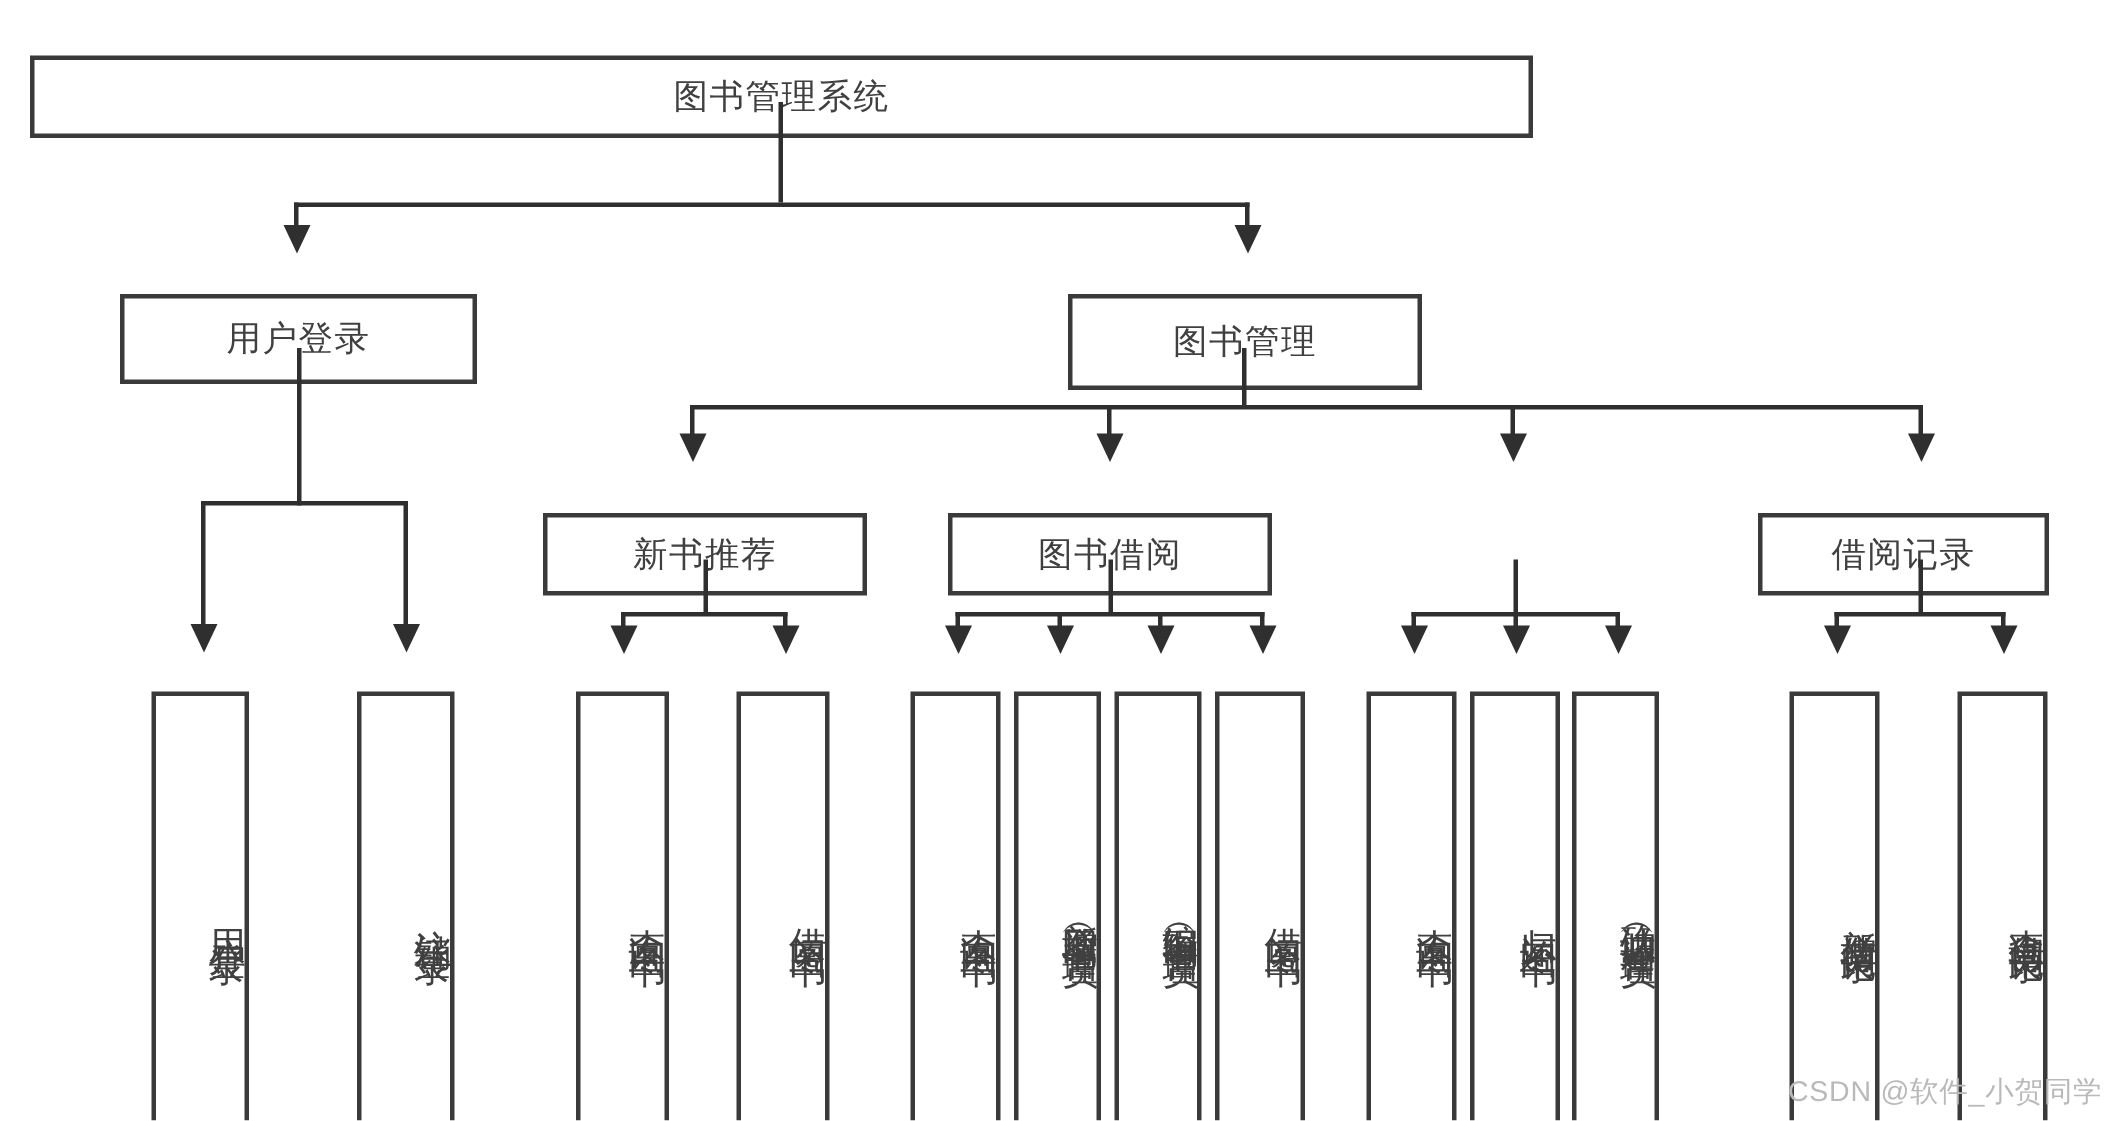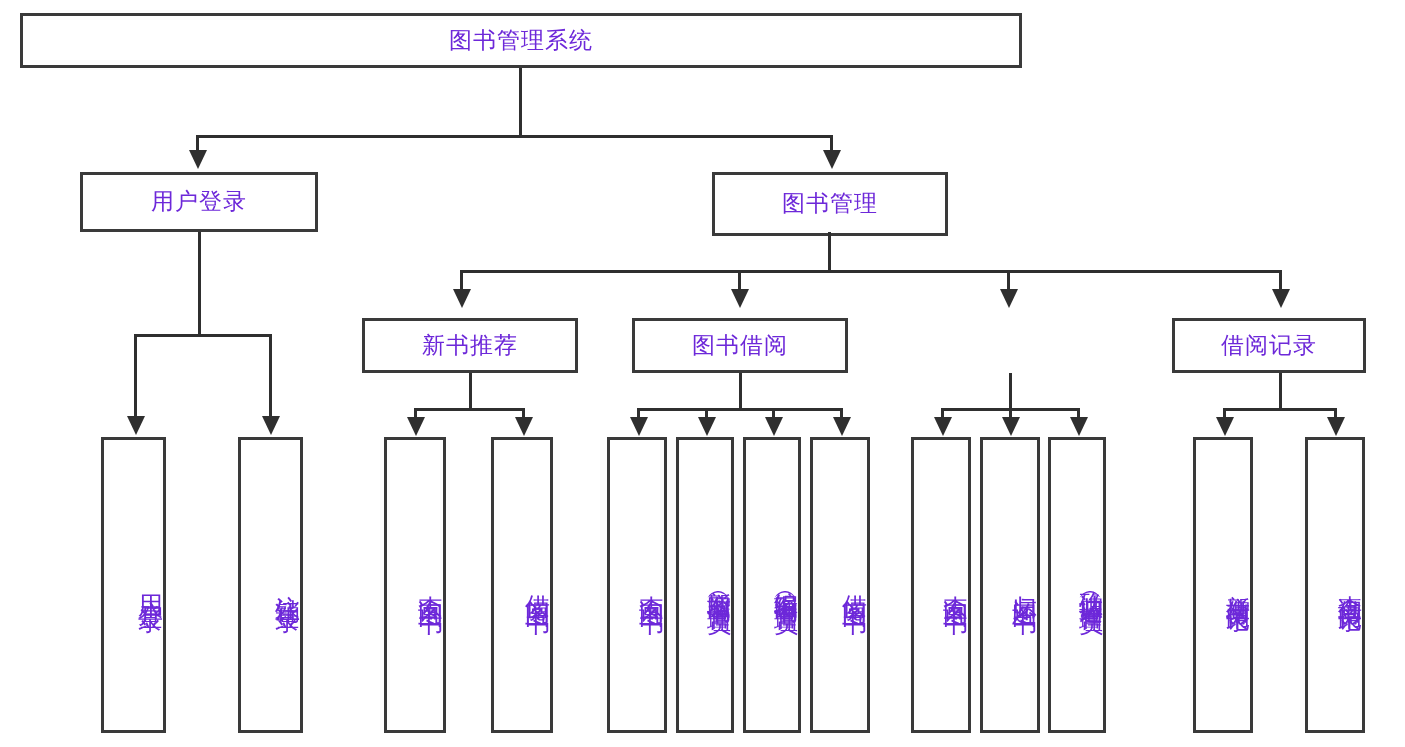--- a/index.html
+++ b/index.html
@@ -17,25 +17,26 @@
     height: 747px;
     background: #ffffff;
     overflow: hidden;
   }
   
   .node {
     position: absolute;
     box-sizing: border-box;
     border: 3px solid #3a3a3a;
     background: #ffffff;
-    color: #6d28d9;
+    color: #404040;
     display: flex;
     align-items: center;
     justify-content: center;
     text-align: center;
+    margin-top: 24px;
   }
   .node.horiz {
     font-size: 23px;
     letter-spacing: 1px;
     line-height: 1.1;
   }
   .node.vert {
     writing-mode: vertical-rl;
     text-orientation: upright;
     font-size: 25px;
@@ -168,14 +169,15 @@
   <div class="node vert tall topalign" style="left:743px; top:437px; width:58px; height:296px;">编辑图书（管理员）</div>
   <div class="node vert" style="left:810px; top:437px; width:60px; height:296px;">借阅图书</div>
 
   <div class="node vert" style="left:911px; top:437px; width:60px; height:296px;">查询图书</div>
   <div class="node vert" style="left:980px; top:437px; width:60px; height:296px;">归还图书</div>
   <div class="node vert tall topalign" style="left:1048px; top:437px; width:58px; height:296px;">确认归还（管理员）</div>
 
   <div class="node vert tall" style="left:1193px; top:437px; width:60px; height:296px;">新增借阅记录</div>
   <div class="node vert tall" style="left:1305px; top:437px; width:60px; height:296px;">查询借阅记录</div>
 
+  <div id="watermark" style="left:1192px; top:715px;">CSDN @软件_小贺同学</div>
 
 </div>
 
 </body></html>

